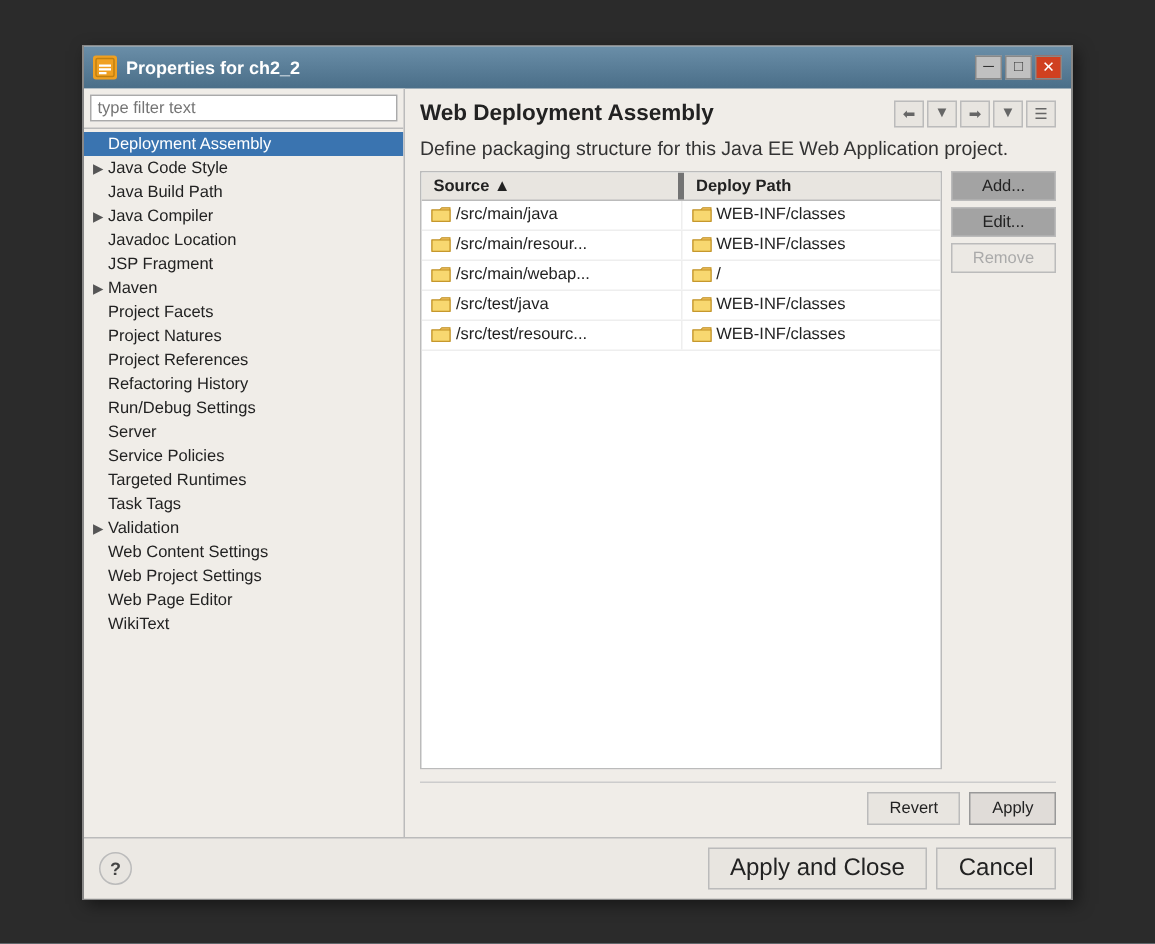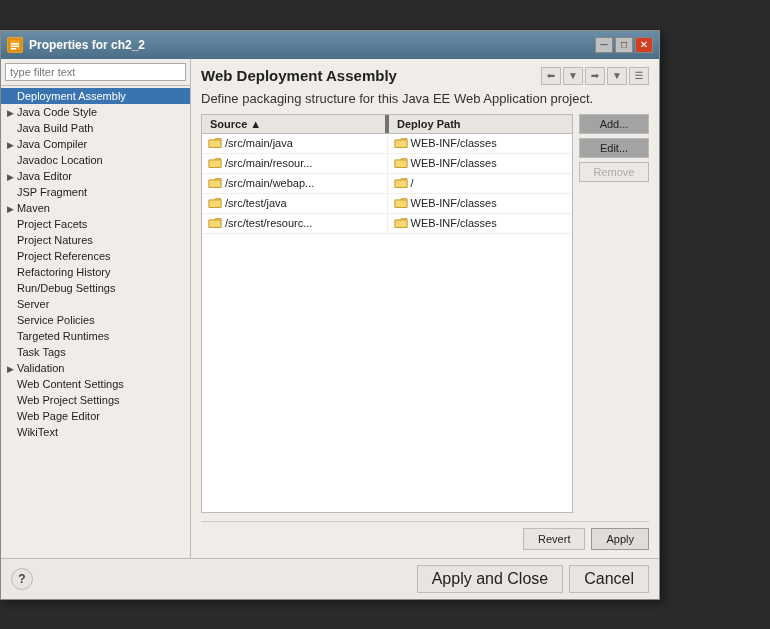--- a/index.html
+++ b/index.html
@@ -20,21 +20,21 @@
       top: 0; left: 0;
       width: 100%; height: 100%;
       background: #2b2b2b;
     }
 
     .dialog-overlay {
       position: absolute;
       top: 0; left: 0; right: 0; bottom: 0;
       display: flex;
       align-items: center;
-      justify-content: flex-start;
+      justify-content: center;
     }
 
     .dialog {
       background: #f0ede8;
       border: 1px solid #888;
       box-shadow: 3px 3px 10px rgba(0,0,0,0.5);
       width: 660px;
       min-height: 570px;
       display: flex;
       flex-direction: column;
@@ -80,21 +80,21 @@
 
     .title-btn.close { background: #d04020; color: white; }
 
     .dialog-body {
       display: flex;
       flex: 1;
       overflow: hidden;
     }
 
     .left-panel {
-      width: 190px;
+      width: 214px;
       border-right: 1px solid #bbb;
       background: #f0ede8;
       display: flex;
       flex-direction: column;
       overflow: hidden;
     }
 
     .filter-input-wrap {
       padding: 4px;
       border-bottom: 1px solid #bbb;
@@ -348,21 +348,20 @@
       <div class="left-panel">
         <div class="filter-input-wrap">
           <input class="filter-input" type="text" placeholder="type filter text" style="">
         </div>
         <div class="tree-list" id="tree-list">
         <div class="tree-item selected">Deployment Assembly</div>
             <div class="tree-item has-arrow"><span class="arrow">▶</span>Java Code Style</div>
             <div class="tree-item">Java Build Path</div>
             <div class="tree-item has-arrow"><span class="arrow">▶</span>Java Compiler</div>
             <div class="tree-item">Javadoc Location</div>
-            <div class="tree-item has-arrow"><span class="arrow">▶</span>Java Editor</div>
             <div class="tree-item">JSP Fragment</div>
             <div class="tree-item has-arrow"><span class="arrow">▶</span>Maven</div>
             <div class="tree-item">Project Facets</div>
             <div class="tree-item">Project Natures</div>
             <div class="tree-item">Project References</div>
             <div class="tree-item">Refactoring History</div>
             <div class="tree-item">Run/Debug Settings</div>
             <div class="tree-item">Server</div>
             <div class="tree-item">Service Policies</div>
             <div class="tree-item">Targeted Runtimes</div>

